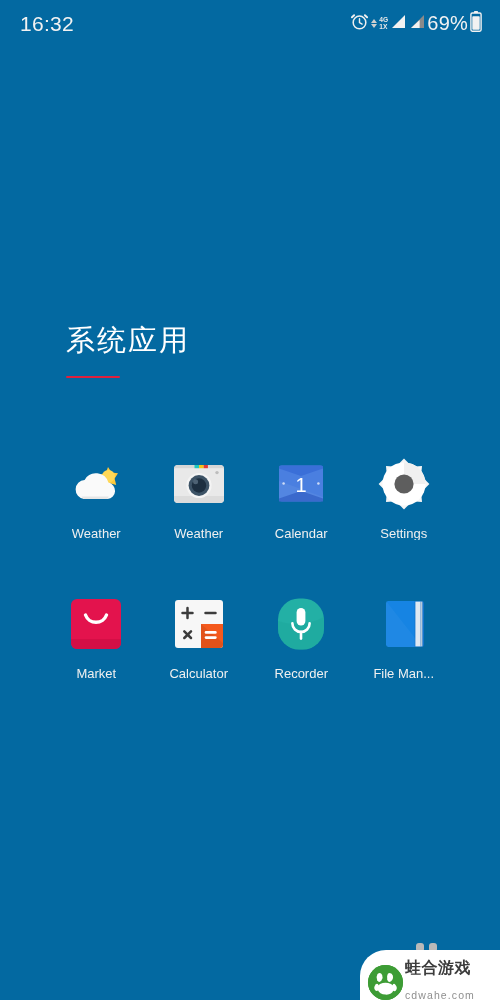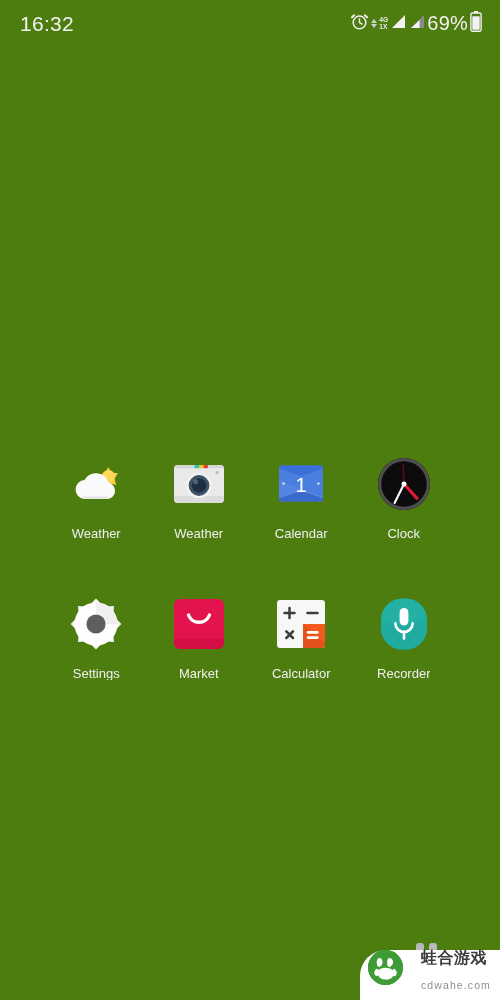--- a/index.html
+++ b/index.html
@@ -11,21 +11,21 @@
     width: 500px;
     height: 1000px;
     overflow: hidden;
     font-family: "Liberation Sans", "DejaVu Sans", sans-serif;
     -webkit-font-smoothing: antialiased;
   }
   .phone {
     position: relative;
     width: 500px;
     height: 1000px;
-    background: #4d7c0f;
+    background: #0369a1;
     overflow: hidden;
   }
 
   
   .status-bar {
     position: absolute;
     top: 0; left: 0;
     width: 500px;
     height: 46px;
     display: flex;
@@ -163,24 +163,24 @@
   
   .watermark {
     position: absolute;
     right: 0;
     bottom: 0;
     width: 140px;
     height: 50px;
     background: #ffffff;
     border-top-left-radius: 26px;
     display: flex;
-    align-items: flex-start;
+    align-items: flex-end;
     padding-left: 8px;
     box-sizing: border-box;
-    gap: 18px;
+    gap: 2px;
   }
   .wm-logo {
     width: 35px; height: 35px;
     border-radius: 50%;
     background: #3d9c35;
     flex: 0 0 auto;
     position: relative;
   }
   .wm-text { display: flex; flex-direction: column; line-height: 1; }
   .wm-cn {
@@ -244,20 +244,24 @@
       <span class="batt-icon">
         <svg width="12" height="21" viewBox="0 0 12 21">
           <rect x="4" y="0" width="4" height="2" rx="0.6" fill="#f2f2f2"></rect>
           <rect x="0.9" y="2" width="10.2" height="18.2" rx="1.4" fill="none" stroke="#f2f2f2" stroke-width="1.4"></rect>
           <rect x="2.3" y="5.2" width="7.4" height="13.6" rx="0.8" fill="#f2f2f2"></rect>
         </svg>
       </span>
     </div>
   </div>
 
+  <div class="section-head">
+    <div class="section-title">系统应用</div>
+    <div class="section-rule"></div>
+  </div>
 
   <div class="app-grid">
 
     <div class="app-cell">
       <span class="app-icon">
         <svg width="58" height="58" viewBox="0 0 58 58">
           <g>
             <path d="M41 12 L44.6 17.6 L51 18.2 L47.6 23.6 L49.2 30 L43 28.2 L37.2 31.2 L37.4 24.6 L32.8 20 L39 17.8 Z" fill="#ffc93c"></path>
             <circle cx="41.4" cy="21.3" r="6.4" fill="#ffd857"></circle>
           </g>
@@ -302,33 +306,20 @@
           <path d="M7 46.5 L51 46.5 L51 43.6 L29 36 L7 43.6 Z" fill="#2f61c9"></path>
           <path d="M7 26 L51 42 L51 46.5 L7 46.5 Z" fill="#ffffff" opacity="0.055"></path>
           <circle cx="11.6" cy="28.4" r="1.25" fill="#cfdcf6"></circle>
           <circle cx="46.4" cy="28.4" r="1.25" fill="#cfdcf6"></circle>
           <text x="29" y="36.6" text-anchor="middle" font-family="Liberation Sans, sans-serif" font-size="20" fill="#ffffff">1</text>
         </svg>
       </span>
       <span class="app-label">Calendar</span>
     </div>
 
-    <div class="app-cell">
-      <span class="app-icon">
-        <svg width="58" height="58" viewBox="0 0 58 58">
-          <circle cx="29" cy="29" r="26" fill="#0c0c0c"></circle>
-          <circle cx="29" cy="29" r="24.3" fill="none" stroke="#4e4e4e" stroke-width="3.2"></circle>
-          <path d="M29 29 L28.2 10" stroke="#5a0d18" stroke-width="1.6" stroke-linecap="round"></path>
-          <path d="M29 29 L42 43.4" stroke="#e01b38" stroke-width="3.1" stroke-linecap="round"></path>
-          <path d="M29 29 L19.6 48" stroke="#ffffff" stroke-width="2.1" stroke-linecap="round"></path>
-          <circle cx="29" cy="29" r="2.5" fill="#ffffff"></circle>
-        </svg>
-      </span>
-      <span class="app-label">Clock</span>
-    </div>
 
     <div class="app-cell">
       <span class="app-icon">
         <svg width="58" height="58" viewBox="0 0 58 58">
           <g fill="#f5f5f5">
             <path d="M29 3.6 L33.9 8.6 L24.1 8.6 Z"></path>
             <path d="M29 54.4 L24.1 49.4 L33.9 49.4 Z"></path>
             <path d="M3.6 29 L8.6 24.1 L8.6 33.9 Z"></path>
             <path d="M54.4 29 L49.4 33.9 L49.4 24.1 Z"></path>
             <path d="M11 11 L18 11.6 L11.6 18 Z"></path>
@@ -387,20 +378,32 @@
           <path d="M6 26 Q29 34 52 22 L52 33.5 A21 21 0 0 1 31 54.5 L27 54.5 A21 21 0 0 1 6 33.5 Z" fill="#1ea79c" opacity="0.55"></path>
           <rect x="24.6" y="13" width="8.8" height="17.5" rx="4.4" fill="#ffffff"></rect>
           <path d="M20.4 28.4 A8.6 8.6 0 0 0 37.6 28.4" fill="none" stroke="#ffffff" stroke-width="2.6" stroke-linecap="round"></path>
           <path d="M29 36.8 V43.6" stroke="#ffffff" stroke-width="2.6" stroke-linecap="round"></path>
         </svg>
       </span>
       <span class="app-label">Recorder</span>
     </div>
 
 
+    <div class="app-cell">
+      <span class="app-icon">
+        <svg width="58" height="58" viewBox="0 0 58 58">
+          <rect x="11" y="6" width="36" height="46" rx="2.4" fill="#1684e3"></rect>
+          <path d="M39.6 6 L47 6 A2.4 2.4 0 0 1 49 8.4 L49 49.6 A2.4 2.4 0 0 1 47 52 L39.6 52 Z" fill="#1274cc"></path>
+          <path d="M40.4 6.6 L45.4 6.6 L45.4 51.4 L40.4 51.4 Z" fill="#dfe8f2"></path>
+          <path d="M45.4 6.6 L47.4 6.6 L47.4 51.4 L45.4 51.4 Z" fill="#b9c8da"></path>
+          <path d="M11 6 L47 52 L13.4 52 A2.4 2.4 0 0 1 11 49.6 Z" fill="#ffffff" opacity="0.04"></path>
+        </svg>
+      </span>
+      <span class="app-label">File Man...</span>
+    </div>
 
   </div>
 
   <div class="bottom-dots">
     <i></i>
     <i></i>
   </div>
 
   <div class="watermark">
     <span class="wm-logo">

